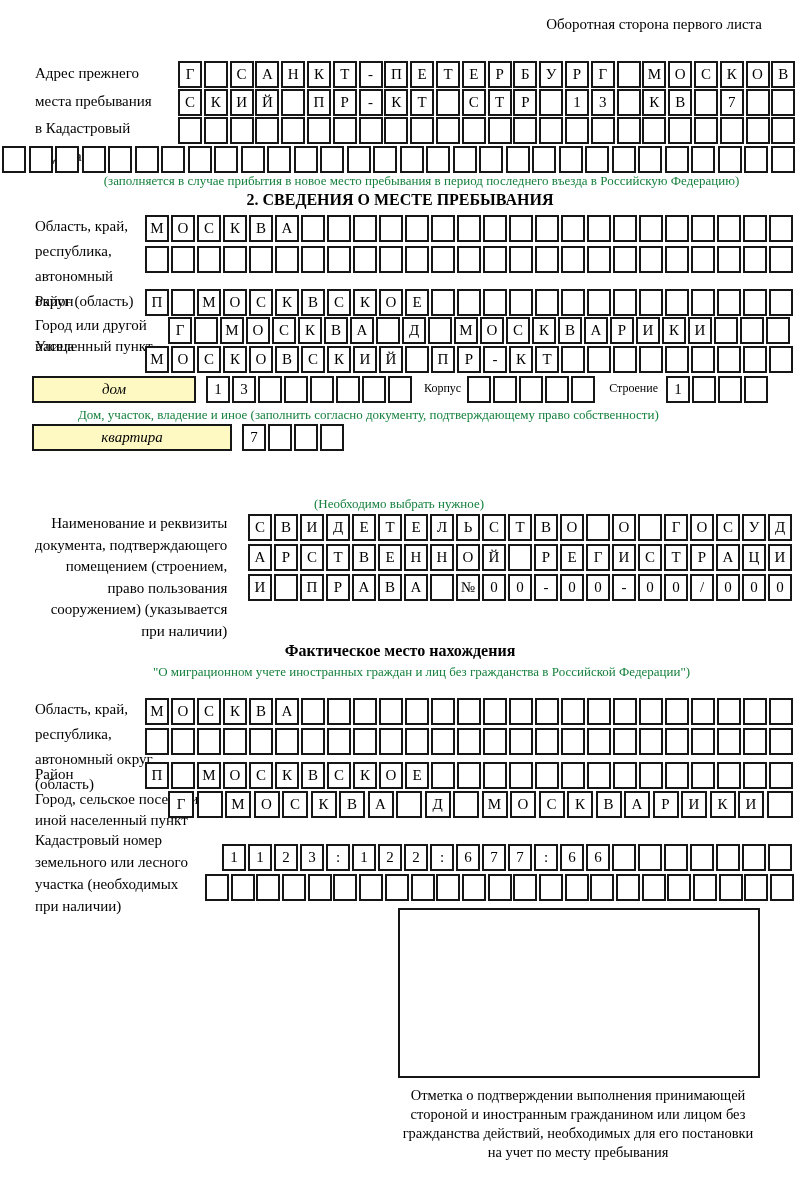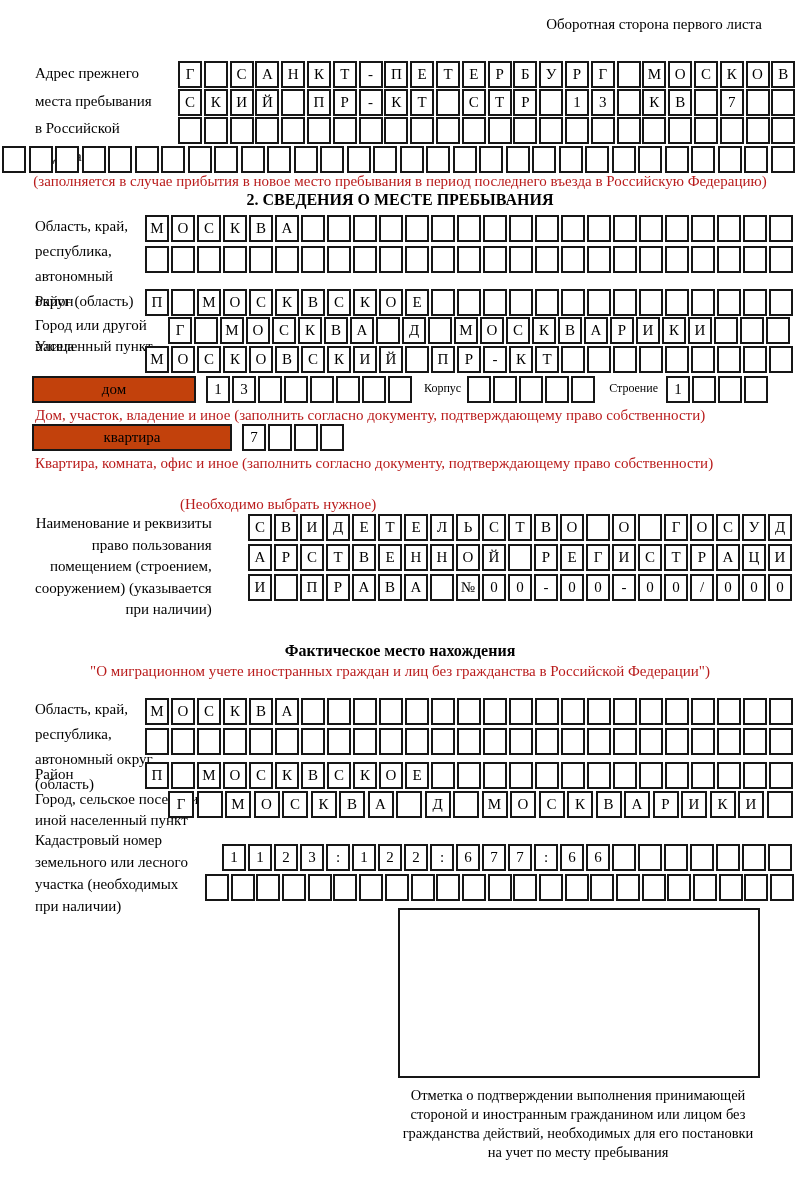--- a/index.html
+++ b/index.html
@@ -5,41 +5,41 @@
   html,body{margin:0;padding:0;background:#fff;}
   .page{
     position:relative;
     width:800px;height:1160px;
     background:#fff;color:#000;
     font-family:"Liberation Serif", serif;
     overflow:hidden;
   }
   .abs{position:absolute;}
   .lbl{font-size:15px;color:#000;}
-  .note{font-size:15px;color:#b91c1c;}
+  .note{font-size:13px;color:#15803d;padding-left:43px;}
   .center{left:0;right:0;text-align:center;}
   .h-sec{font-weight:bold;font-size:16px;}
   .cellrow{white-space:nowrap;}
   .cell{
     display:inline-block;vertical-align:top;
     width:20px;height:23px;
     border:2px solid #161616;
     margin-right:2px;
     text-align:center;
     font-size:15px;line-height:23px;
     background:#fff;
   }
   .row-addr .cell{margin-right:1.8px;}
   .row-full .cell{margin-right:2.5px;}
   .row-wide .cell{width:22px;margin-right:2.5px;}
   .row-k2 .cell{margin-right:1.7px;}
   .wbox{
     display:inline-block;vertical-align:top;
     height:23px;border:2px solid #161616;
-    text-align:center;font-size:15px;line-height:23px;background:#c2410c;
+    text-align:center;font-size:15px;line-height:23px;background:#fef9c3;font-style:italic;
   }
   .chk{
     display:inline-block;vertical-align:top;
     width:20px;height:21px;border:2px solid #161616;
     text-align:center;font-size:15px;line-height:21px;background:#fff;
   }
   .inline-lbl{display:inline-block;vertical-align:top;font-size:12px;line-height:25px;}
   .addr-lines div{line-height:27.5px;}
   .obl-lines div{line-height:25px;}
   .gor-lines div{line-height:21px;}
@@ -54,21 +54,21 @@
 </head>
 <body>
 
 <div class="page">
 
   <div class="abs lbl" style="top:16px;right:38px;">Оборотная сторона первого листа</div>
 
   <div class="abs lbl addr-lines" style="left:35px;top:60px;">
       <div>Адрес прежнего</div>
       <div>места пребывания</div>
-      <div>в Российской</div>
+      <div>в Кадастровый</div>
       <div>Федерации</div>
     </div>
   <div class="abs cellrow row-addr" style="left:178px;top:61px;"><span class="cell">Г</span><span class="cell"></span><span class="cell">С</span><span class="cell">А</span><span class="cell">Н</span><span class="cell">К</span><span class="cell">Т</span><span class="cell">-</span><span class="cell">П</span><span class="cell">Е</span><span class="cell">Т</span><span class="cell">Е</span><span class="cell">Р</span><span class="cell">Б</span><span class="cell">У</span><span class="cell">Р</span><span class="cell">Г</span><span class="cell"></span><span class="cell">М</span><span class="cell">О</span><span class="cell">С</span><span class="cell">К</span><span class="cell">О</span><span class="cell">В</span></div>
   <div class="abs cellrow row-addr" style="left:178px;top:89px;"><span class="cell">С</span><span class="cell">К</span><span class="cell">И</span><span class="cell">Й</span><span class="cell"></span><span class="cell">П</span><span class="cell">Р</span><span class="cell">-</span><span class="cell">К</span><span class="cell">Т</span><span class="cell"></span><span class="cell">С</span><span class="cell">Т</span><span class="cell">Р</span><span class="cell"></span><span class="cell">1</span><span class="cell">3</span><span class="cell"></span><span class="cell">К</span><span class="cell">В</span><span class="cell"></span><span class="cell">7</span><span class="cell"></span><span class="cell"></span></div>
   <div class="abs cellrow row-addr" style="left:178px;top:117px;"><span class="cell"></span><span class="cell"></span><span class="cell"></span><span class="cell"></span><span class="cell"></span><span class="cell"></span><span class="cell"></span><span class="cell"></span><span class="cell"></span><span class="cell"></span><span class="cell"></span><span class="cell"></span><span class="cell"></span><span class="cell"></span><span class="cell"></span><span class="cell"></span><span class="cell"></span><span class="cell"></span><span class="cell"></span><span class="cell"></span><span class="cell"></span><span class="cell"></span><span class="cell"></span><span class="cell"></span></div>
   <div class="abs cellrow row-full" style="left:2px;top:146px;"><span class="cell"></span><span class="cell"></span><span class="cell"></span><span class="cell"></span><span class="cell"></span><span class="cell"></span><span class="cell"></span><span class="cell"></span><span class="cell"></span><span class="cell"></span><span class="cell"></span><span class="cell"></span><span class="cell"></span><span class="cell"></span><span class="cell"></span><span class="cell"></span><span class="cell"></span><span class="cell"></span><span class="cell"></span><span class="cell"></span><span class="cell"></span><span class="cell"></span><span class="cell"></span><span class="cell"></span><span class="cell"></span><span class="cell"></span><span class="cell"></span><span class="cell"></span><span class="cell"></span><span class="cell"></span></div>
   <div class="abs note center" style="top:173px;">(заполняется в случае прибытия в новое место пребывания в период последнего въезда в Российскую Федерацию)</div>
 
   <div class="abs h-sec center" style="top:191px;">2. СВЕДЕНИЯ О МЕСТЕ ПРЕБЫВАНИЯ</div>
 
@@ -94,28 +94,28 @@
   <div class="abs cellrow" style="left:145px;top:346px;"><span class="cell">М</span><span class="cell">О</span><span class="cell">С</span><span class="cell">К</span><span class="cell">О</span><span class="cell">В</span><span class="cell">С</span><span class="cell">К</span><span class="cell">И</span><span class="cell">Й</span><span class="cell"></span><span class="cell">П</span><span class="cell">Р</span><span class="cell">-</span><span class="cell">К</span><span class="cell">Т</span><span class="cell"></span><span class="cell"></span><span class="cell"></span><span class="cell"></span><span class="cell"></span><span class="cell"></span><span class="cell"></span><span class="cell"></span><span class="cell"></span></div>
 
   <div class="abs cellrow" style="left:32px;top:376px;">
     <span class="wbox" style="width:160px;margin-right:10px;">дом</span><span class="cellrow"><span class="cell">1</span><span class="cell">3</span><span class="cell"></span><span class="cell"></span><span class="cell"></span><span class="cell"></span><span class="cell"></span><span class="cell"></span></span><span class="inline-lbl" style="margin:0 6px 0 10px;">Корпус</span><span class="cellrow"><span class="cell"></span><span class="cell"></span><span class="cell"></span><span class="cell"></span><span class="cell"></span></span><span class="inline-lbl" style="margin:0 8px 0 12px;">Строение</span><span class="cellrow"><span class="cell">1</span><span class="cell"></span><span class="cell"></span><span class="cell"></span></span>
   </div>
   <div class="abs note" style="left:35px;top:407px;">Дом, участок, владение и иное (заполнить согласно документу, подтверждающему право собственности)</div>
 
   <div class="abs cellrow" style="left:32px;top:424px;">
     <span class="wbox" style="width:196px;margin-right:10px;">квартира</span><span class="cellrow"><span class="cell">7</span><span class="cell"></span><span class="cell"></span><span class="cell"></span></span>
   </div>
-  <div class="abs note" style="left:35px;top:455px;">Квартира, комната, офис и иное (заполнить согласно документу, подтверждающему право собственности)</div>
 
-  <div class="abs note" style="left:180px;top:496px;width:320px;">(Необходимо выбрать нужное)</div>
+  <div class="abs note" style="left:196px;top:496px;width:320px;text-align:center;">(Необходимо выбрать нужное)</div>
 
   <div class="abs lbl doc-lines" style="left:35px;top:513px;">
       <div>Наименование и реквизиты</div>
+      <div>документа, подтверждающего</div>
+      <div>помещением (строением,</div>
       <div>право пользования</div>
-      <div>помещением (строением,</div>
       <div>сооружением) (указывается</div>
       <div>при наличии)</div>
     </div>
   <div class="abs cellrow" style="left:248px;top:514px;"><span class="cell">С</span><span class="cell">В</span><span class="cell">И</span><span class="cell">Д</span><span class="cell">Е</span><span class="cell">Т</span><span class="cell">Е</span><span class="cell">Л</span><span class="cell">Ь</span><span class="cell">С</span><span class="cell">Т</span><span class="cell">В</span><span class="cell">О</span><span class="cell"></span><span class="cell">О</span><span class="cell"></span><span class="cell">Г</span><span class="cell">О</span><span class="cell">С</span><span class="cell">У</span><span class="cell">Д</span></div>
   <div class="abs cellrow" style="left:248px;top:544px;"><span class="cell">А</span><span class="cell">Р</span><span class="cell">С</span><span class="cell">Т</span><span class="cell">В</span><span class="cell">Е</span><span class="cell">Н</span><span class="cell">Н</span><span class="cell">О</span><span class="cell">Й</span><span class="cell"></span><span class="cell">Р</span><span class="cell">Е</span><span class="cell">Г</span><span class="cell">И</span><span class="cell">С</span><span class="cell">Т</span><span class="cell">Р</span><span class="cell">А</span><span class="cell">Ц</span><span class="cell">И</span></div>
   <div class="abs cellrow" style="left:248px;top:574px;"><span class="cell">И</span><span class="cell"></span><span class="cell">П</span><span class="cell">Р</span><span class="cell">А</span><span class="cell">В</span><span class="cell">А</span><span class="cell"></span><span class="cell">№</span><span class="cell">0</span><span class="cell">0</span><span class="cell">-</span><span class="cell">0</span><span class="cell">0</span><span class="cell">-</span><span class="cell">0</span><span class="cell">0</span><span class="cell">/</span><span class="cell">0</span><span class="cell">0</span><span class="cell">0</span></div>
 
   <div class="abs h-sec center" style="top:642px;">Фактическое место нахождения</div>
   <div class="abs note center" style="top:662px;line-height:19px;">
       <div>"О миграционном учете иностранных граждан и лиц без гражданства в Российской Федерации")</div>

